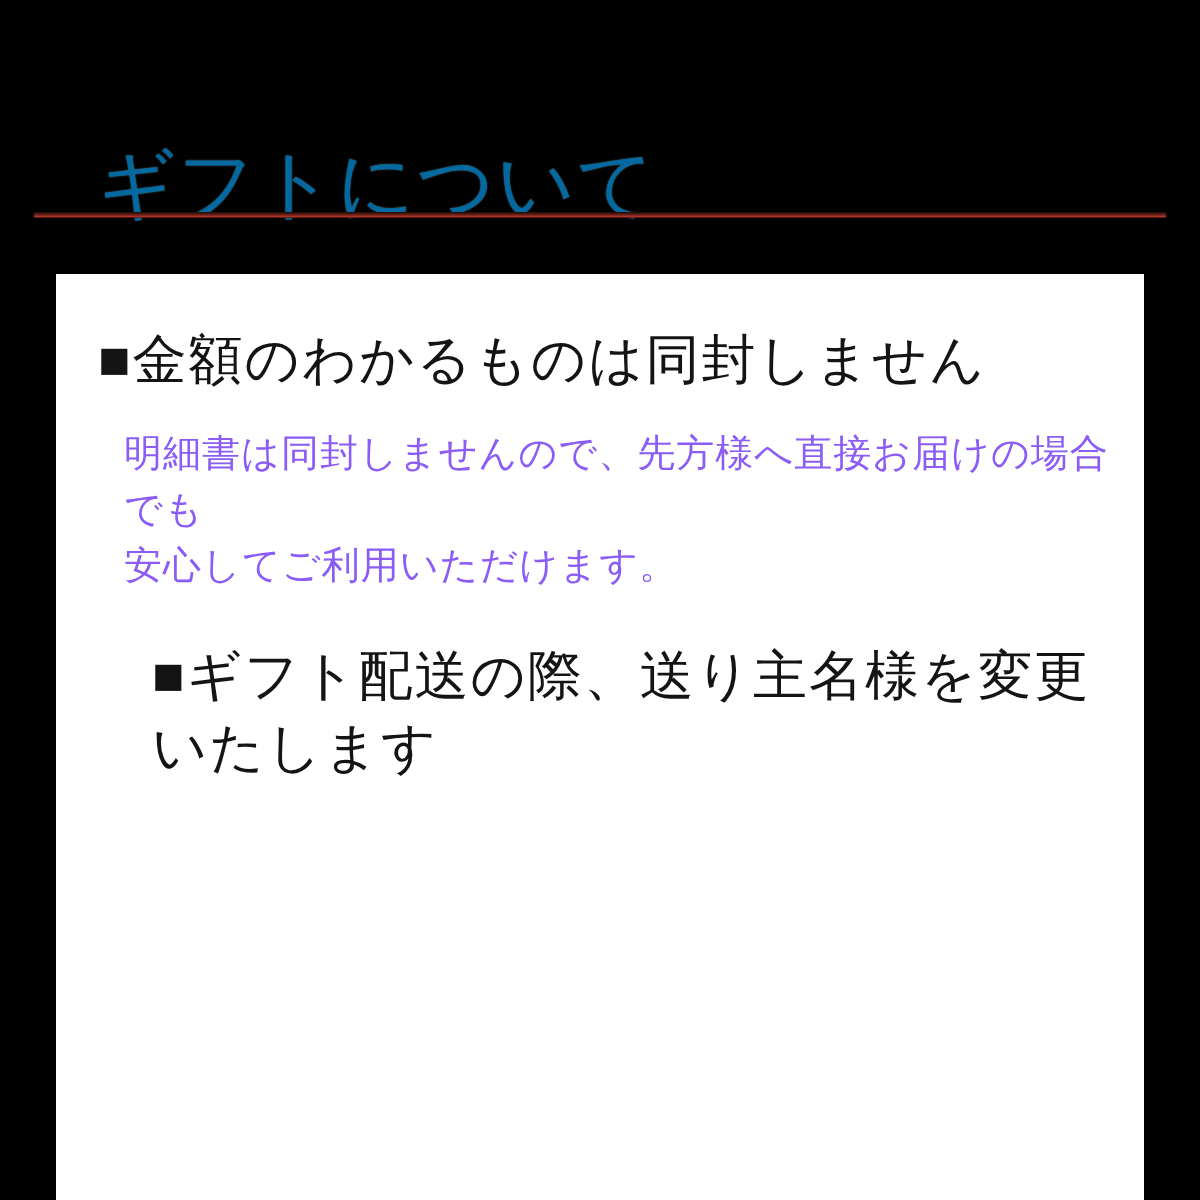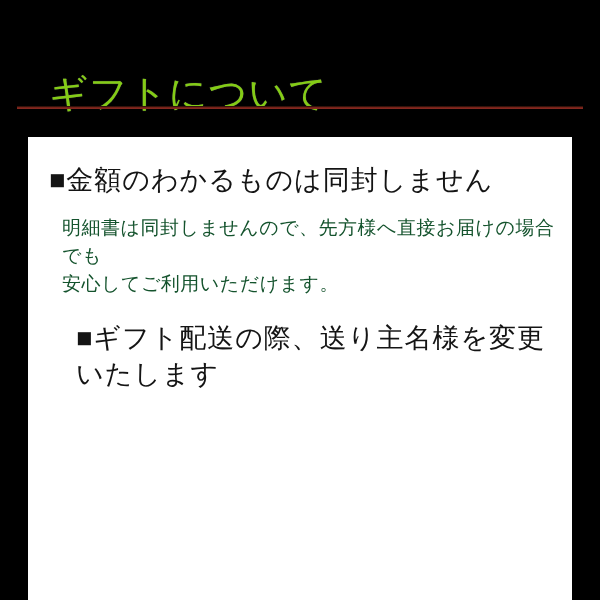--- a/index.html
+++ b/index.html
@@ -13,21 +13,21 @@
     position: relative;
     overflow: hidden;
     font-family: "Liberation Serif", "DejaVu Serif", serif;
   }
   .page-title {
     position: absolute;
     left: 49px;
     top: 44px;
     font-size: 38px;
     line-height: 48px;
-    color: #84cc16;
+    color: #0369a1;
     letter-spacing: 1px;
     font-weight: 500;
     text-shadow: 0 0 1px rgba(255,255,255,0.35);
   }
   .divider {
     position: absolute;
     left: 17px;
     top: 106px;
     width: 566px;
     height: 3px;
@@ -59,21 +59,21 @@
   .section-heading.second {
     margin-top: 22px;
     padding-left: 48px;
   }
   .body-paragraph {
     margin: 0;
     padding: 0 0 0 34px;
     font-size: 19px;
     line-height: 28px;
     letter-spacing: 0.5px;
-    color: #14532d;
+    color: #8b5cf6;
     white-space: pre-line;
   }
   .mt16 { margin-top: 16px; }
   .mt14 { margin-top: 14px; }
   .mt12 { margin-top: 12px; }
 </style>
 </head>
 <body>
 
 <h1 class="page-title">ギフトについて</h1>

